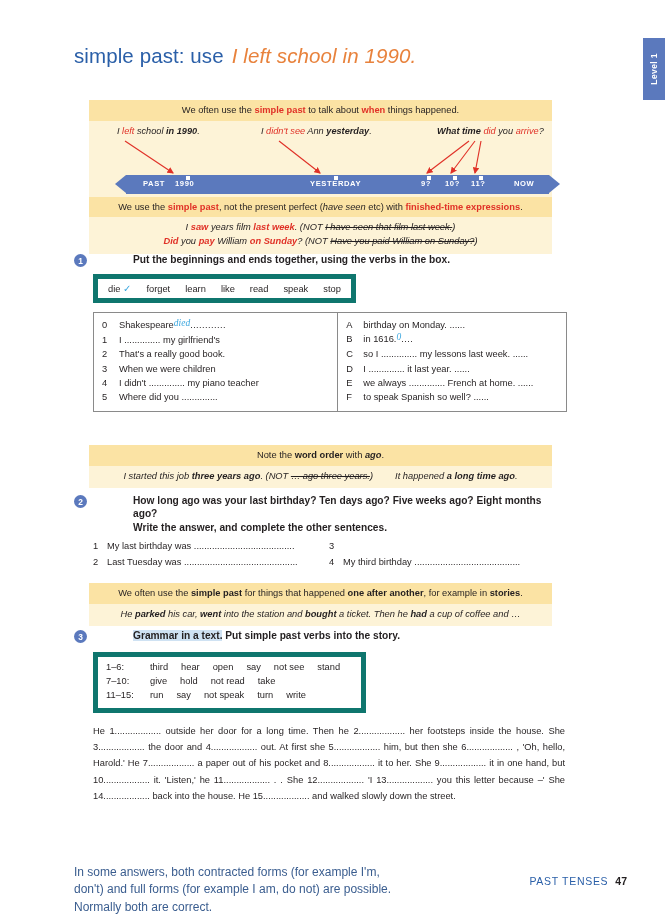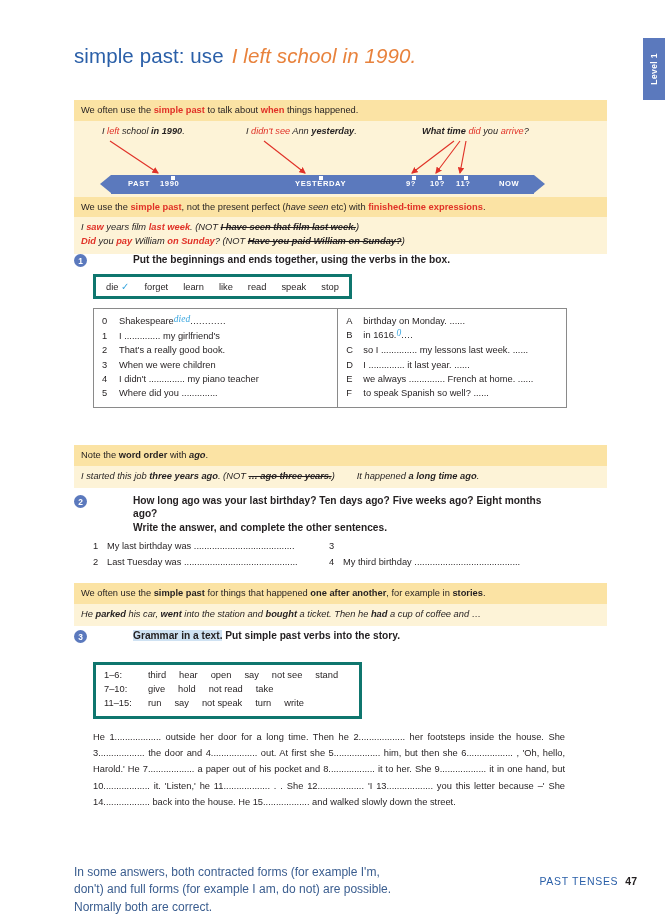--- a/index.html
+++ b/index.html
@@ -26,33 +26,33 @@
 
   
   .title{
     position:absolute;left:74px;top:44px;
     font-size:20.5px;letter-spacing:.1px;white-space:nowrap;
   }
   .title .t-main{color:#2a5fa8;}
   .title .t-ex{color:#e8823c;font-style:italic;margin-left:8px;}
 
   
-  .rulebox{position:absolute;left:74px;width:533px;}
+  .rulebox{position:absolute;left:89px;width:463px;text-align:center;}
   .rule-head{
     background:#fbe3a4;padding:4px 7px 4px 7px;
     font-size:9.3px;line-height:1.35;
   }
   .rule-body{
     background:#fdf3d7;padding:4px 7px 5px 7px;
     font-size:9.3px;line-height:1.5;
   }
   .red{color:#e03127;}
   .bold{font-weight:bold;}
   .it{font-style:italic;}
-  .strike{text-decoration:line-through;font-weight:bold;}
+  .strike{text-decoration:line-through;}
 
   
   .tl-wrap{position:relative;background:#fdf3d7;height:76px;}
   .tl-label{
     position:absolute;font-size:9.2px;font-style:italic;white-space:nowrap;
   }
   .tl-label b{font-weight:bold;font-style:italic;}
   .tl-label .red{color:#e03127;font-style:italic;}
 
   .timeline{
@@ -88,21 +88,21 @@
     flex:0 0 auto;width:13px;height:13px;border-radius:50%;
     background:#5b79bd;color:#ffffff;font-size:8.4px;font-weight:bold;
     display:flex;align-items:center;justify-content:center;
     margin-top:1px;
   }
   .ex-title{font-size:10.2px;font-weight:bold;line-height:1.3;padding-left:40px;}
   .hl{background:#cfe2f3;}
 
   
   .verbbox{
-    border:3px solid #0f766e;background:#ffffff;
+    border:5px solid #0f766e;background:#ffffff;
     font-size:9.3px;display:inline-block;
   }
   .verbbox-1{padding:4px 10px;margin-left:19px;}
   .verbbox-1 .v{margin-right:15px;}
   .verbbox-1 .v:last-child{margin-right:0;}
   .check{color:#3aa6df;font-size:10px;}
 
   .verbbox-3{padding:4px 8px 5px 8px;margin-left:19px;}
   .vrow{display:flex;font-size:9.3px;line-height:1.5;white-space:nowrap;}
   .vrow .rng{width:44px;flex:0 0 auto;}
@@ -134,21 +134,21 @@
     margin-left:19px;width:472px;font-size:9.3px;line-height:1.75;
     text-align:justify;
   }
 
   
   .foot-note{
     position:absolute;left:74px;top:864px;width:330px;
     font-size:12px;line-height:1.45;color:#3a5d8f;
   }
   .foot-right{
-    position:absolute;right:28px;top:875px;
+    position:absolute;right:38px;top:875px;
     font-size:10.5px;color:#2a5fa8;letter-spacing:.7px;white-space:nowrap;
   }
   .foot-right .pg{color:#231f20;font-weight:bold;margin-left:7px;letter-spacing:0;}
 </style>
 </head>
 <body>
 
 <div class="page">
 
   <div class="level-tab">
@@ -345,21 +345,21 @@
       <span class="it">He </span><span class="it bold">parked</span><span class="it"> his car, </span><span class="it bold">went</span><span class="it"> into the station and </span><span class="it bold">bought</span><span class="it"> a ticket. Then he </span><span class="it bold">had</span><span class="it"> a cup of coffee and …</span>
     </div>
   </div>
 
   <div class="ex" style="top:629px;">
     <div class="ex-head">
       <div class="num">3</div>
       <div class="ex-title"><span class="hl">Grammar in a text.</span><span> Put simple past verbs into the story.</span></div>
     </div>
 
-    <div style="margin-top:19px;">
+    <div style="margin-top:9px;">
       <div class="verbbox verbbox-3">
         <div class="vrow">
           <span class="rng">1–6:</span>
             <span class="vv">third</span>
             <span class="vv">hear</span>
             <span class="vv">open</span>
             <span class="vv">say</span>
             <span class="vv">not see</span>
             <span class="vv">stand</span>
         </div>

